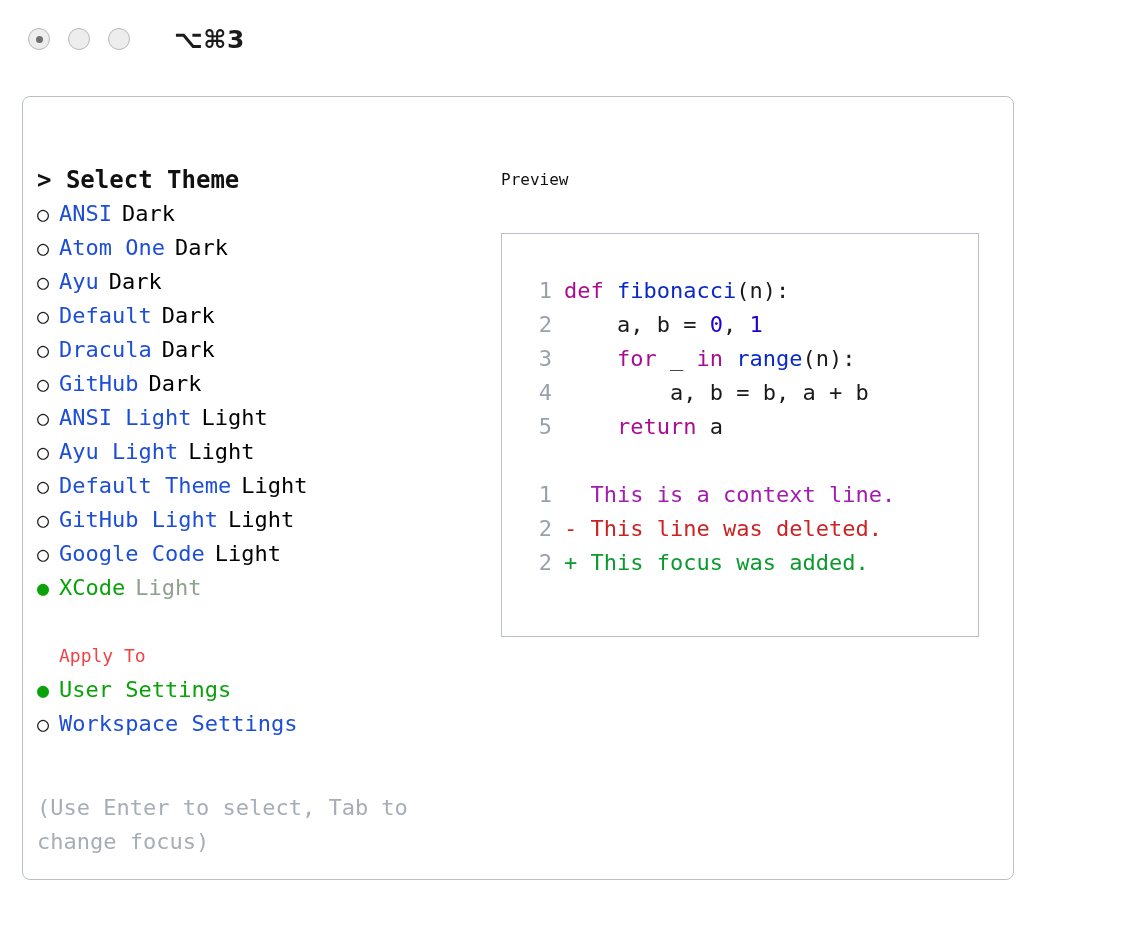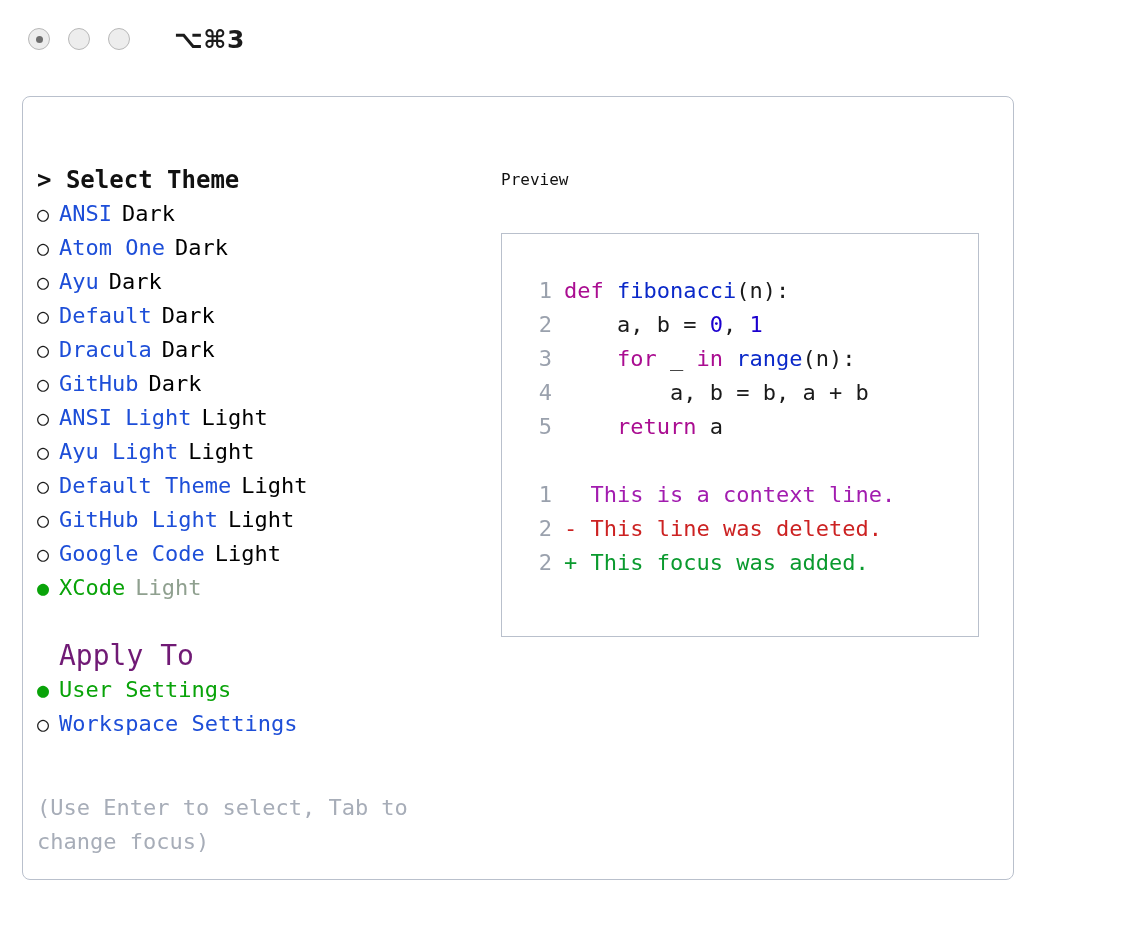--- a/index.html
+++ b/index.html
@@ -125,23 +125,23 @@
     color: #000000;
     margin-left: 10px;
   }
   .row.selected .tag {
     color: #8fa08f;
   }
   .section-gap {
     height: 34px;
   }
   .apply-title {
-    font-size: 28px;
-    line-height: 34px;
-    color: #701a75;
+    font-size: 18px;
+    line-height: 34px;
+    color: #ef4444;
     padding-left: 22px;
     white-space: pre;
   }
   .hint {
     margin-top: 50px;
     font-size: 22px;
     line-height: 34px;
     color: #a7adb8;
     width: 420px;
     white-space: pre-wrap;

